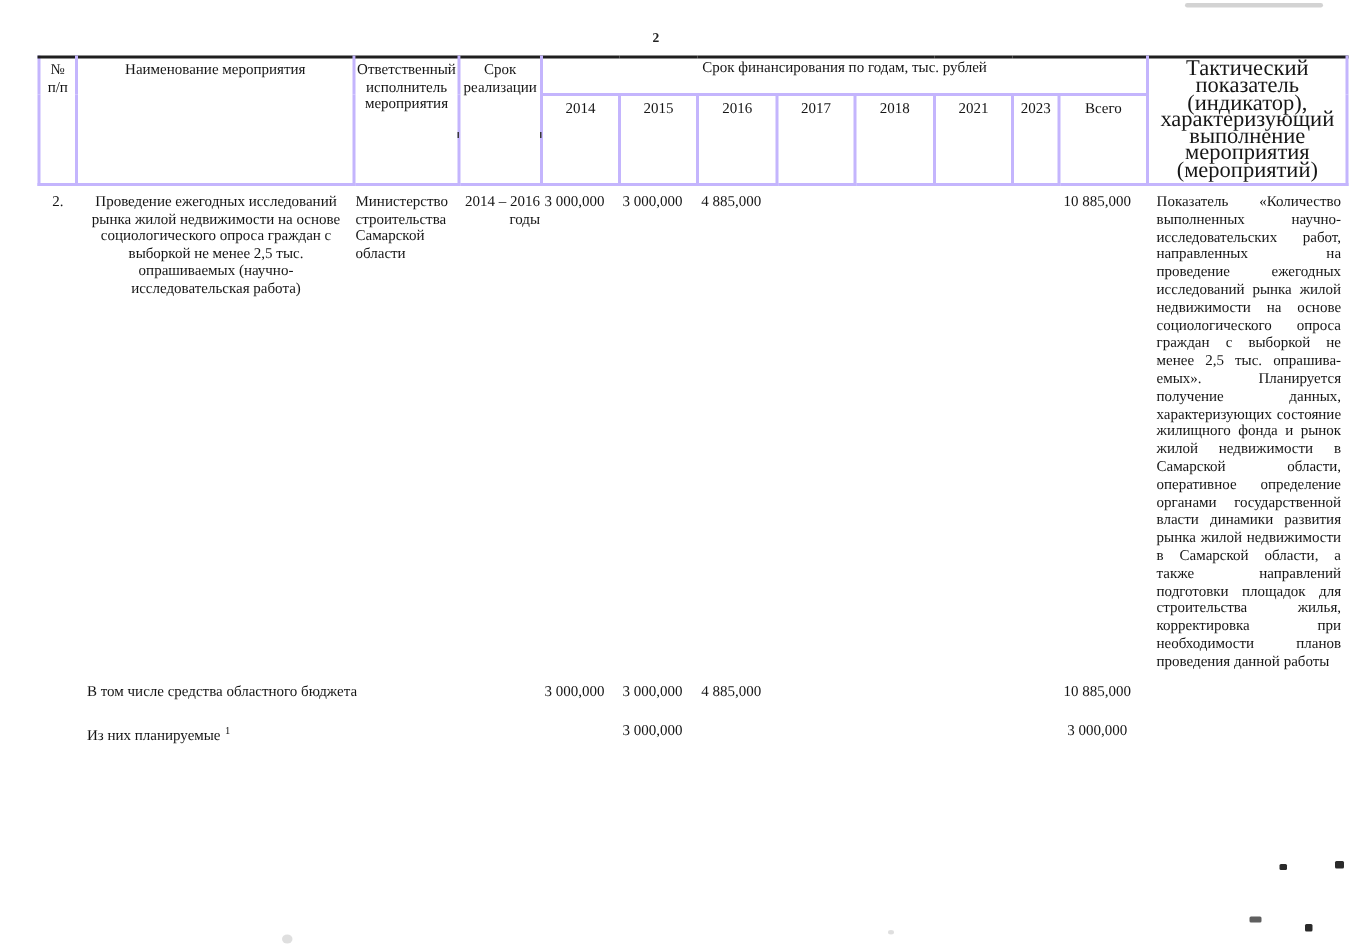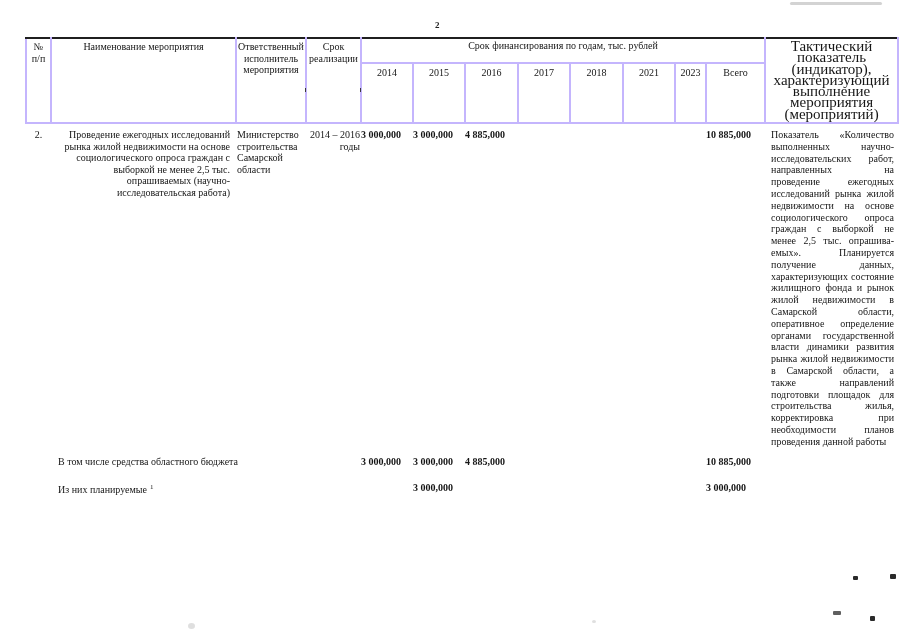--- a/index.html
+++ b/index.html
@@ -32,24 +32,24 @@
   th.h-num { white-space: pre-line; }
   th.h-indicator { font-size: 15px; line-height: 11.3px; padding: 2px 2px; }
   th.h-funding { height: 12px; padding: 1px; }
   tr.h2 th { height: 32px; padding-top: 3px; }
   tbody td {
     border: none; vertical-align: top;
     font-size: 10px; line-height: 11.6px;
   }
   tr.mainrow { height: 304px; }
   td.c-num  { text-align: center; padding-top: 5px; }
-  td.c-name { text-align: right; padding: 5px 6px 0 7px; }
+  td.c-name { text-align: center; padding: 5px 6px 0 7px; }
   td.c-exec { text-align: left; padding-top: 5px; line-height: 11.6px; }
   td.c-term { text-align: right; padding-top: 5px; white-space: pre-line; }
-  td.val    { text-align: left; padding: 5px 8px 0 0; white-space: nowrap; font-weight: bold; }
+  td.val    { text-align: center; padding: 5px 8px 0 0; white-space: nowrap; }
   td.c-ind  { text-align: justify; padding: 5px 4px 0 6px; line-height: 11.8px; }
   tr.subrow td { padding-top: 8px; margin-left: 36px; }
   tr.subrow2 td { padding-top: 14px; }
   td.sublabel { white-space: nowrap; padding-left: 7px; }
   td.sublabel sup { font-size: 7px; margin-left: 3px; }
   .stub { position: absolute; width: 1px; height: 4px; background: #3a3a3a; }
   .artifact { position: absolute; }
   .smudge { background: #a8a8a8; opacity: .5; border-radius: 2px; }
   .speck  { background: #2a2a2a; border-radius: 1px; }
   .faint  { background: #c9c9c9; opacity: .6; border-radius: 50%; }

